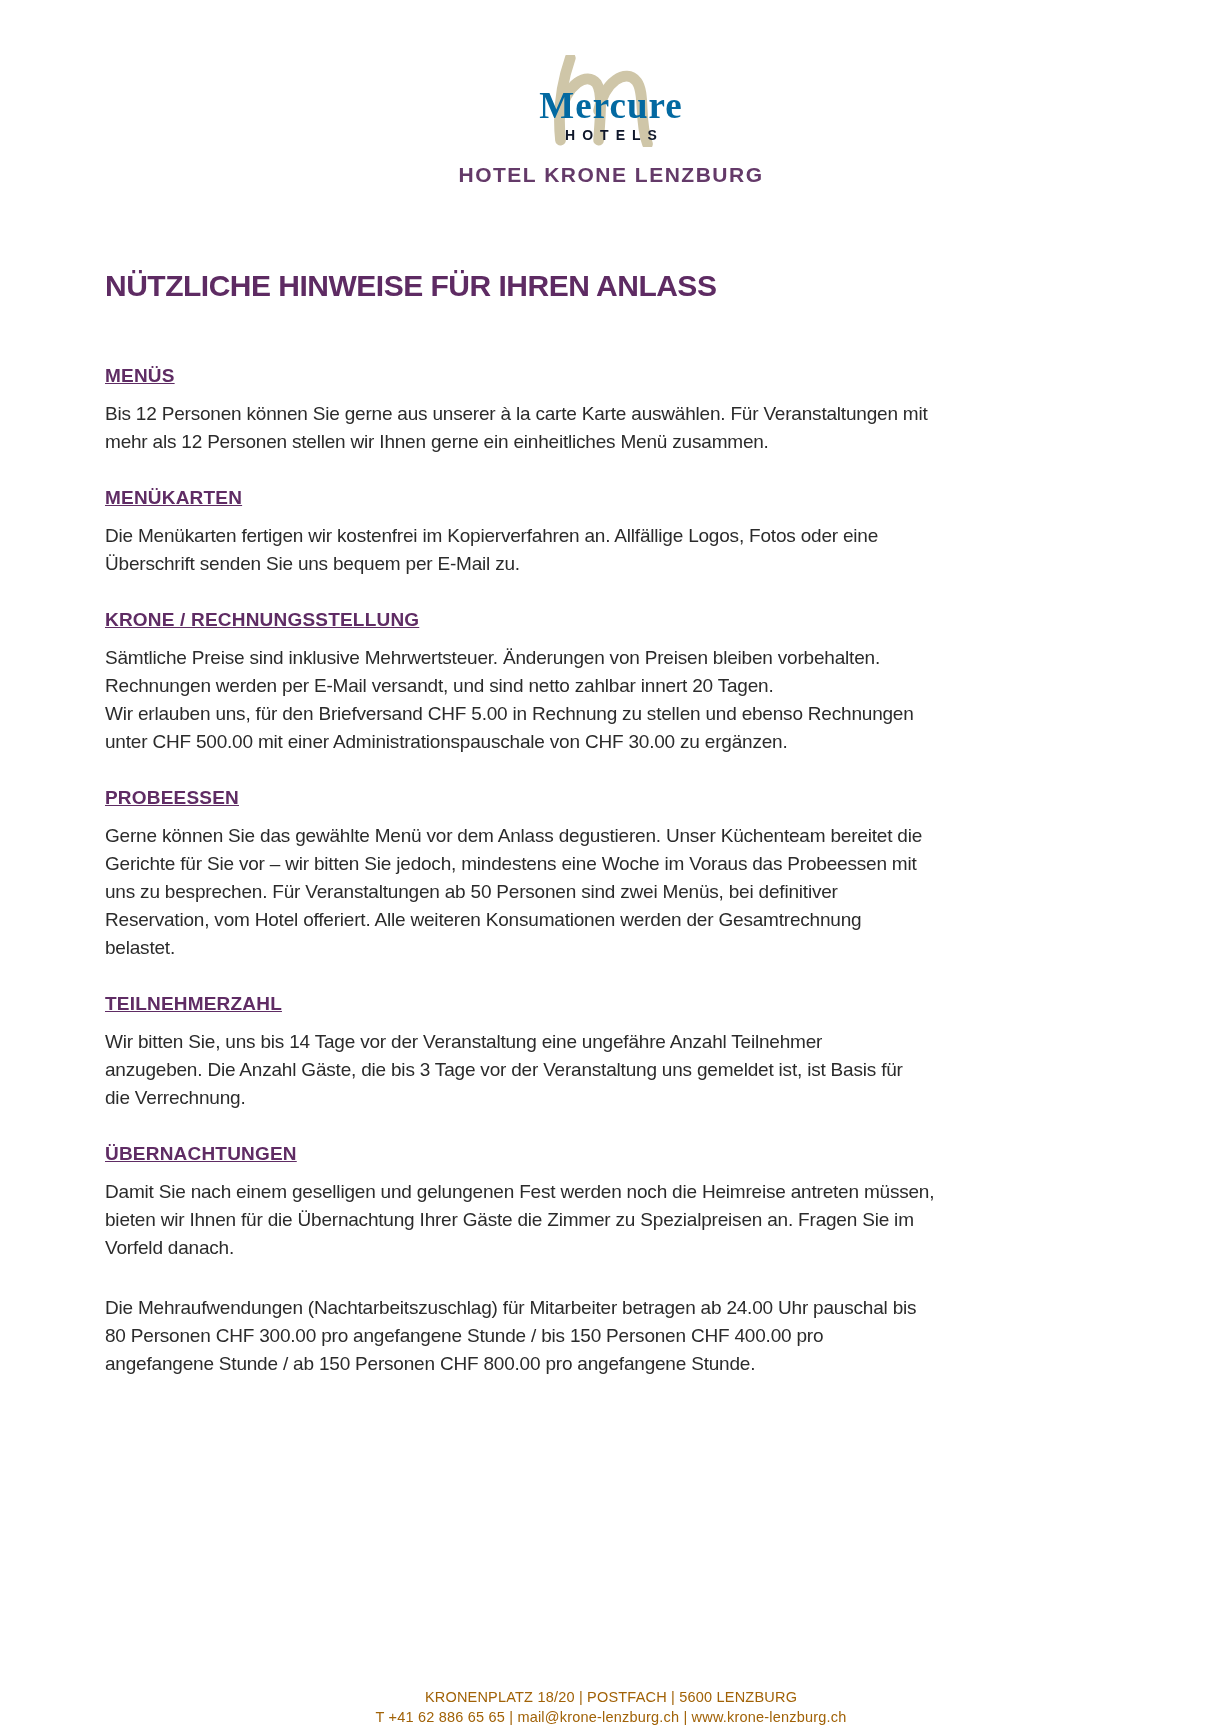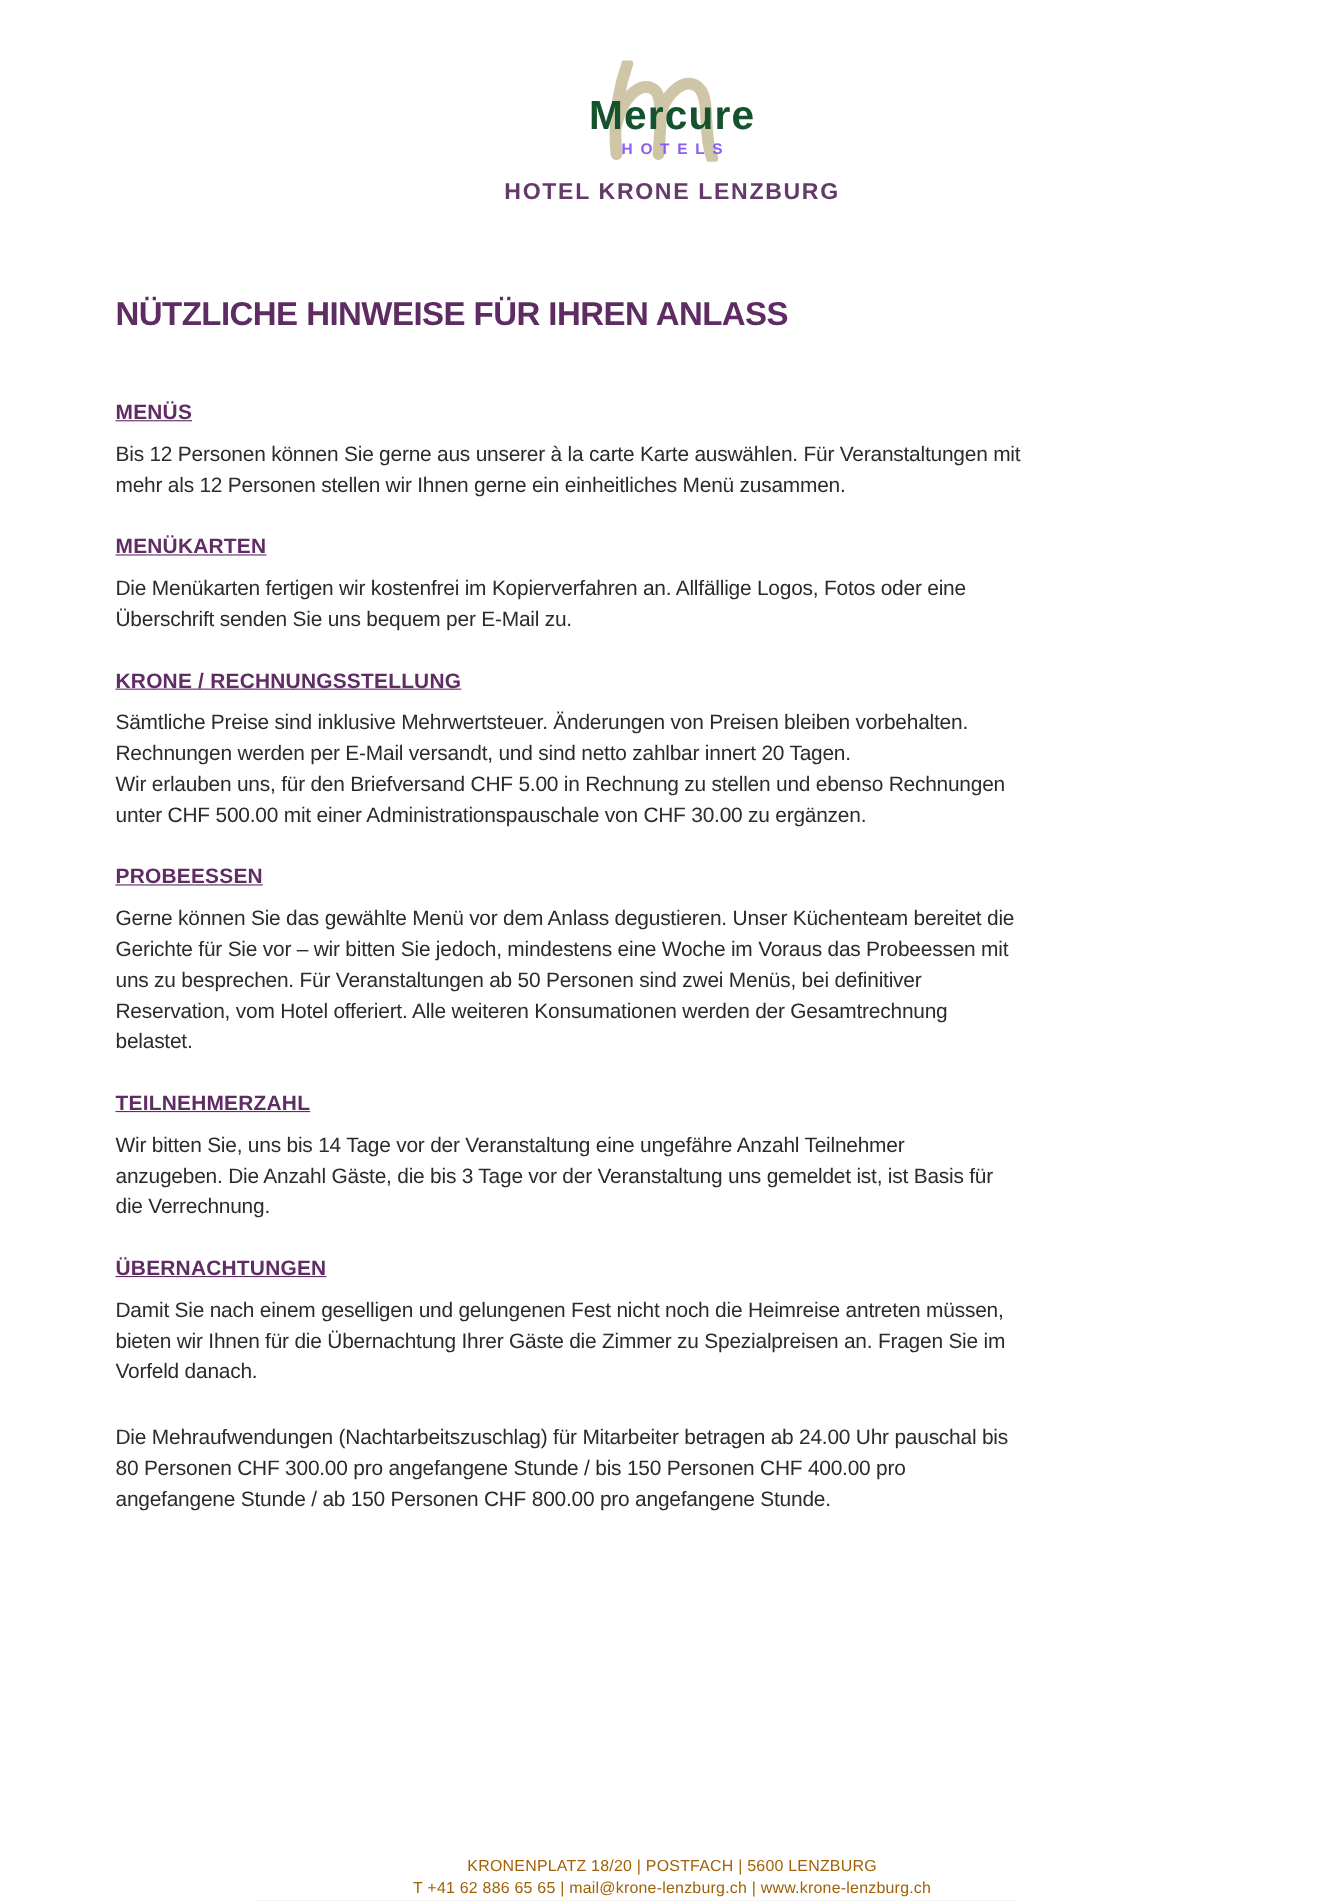--- a/index.html
+++ b/index.html
@@ -13,30 +13,30 @@
   }
   
   .logo-area { position:relative; height:205px; }
   .swoosh {
     position:absolute; top:55px; left:50%; margin-left:-71px;
     width:127px; height:92px;
   }
   .mercure-word {
     position:absolute; top:84px; left:0; right:0;
     text-align:center;
-    font-family:Liberation Sans, sans-serif;
+    font-family:Liberation Serif, serif;
     font-size:37px; font-weight:600;
-    color:#14532d; letter-spacing:1px;
+    color:#0369a1; letter-spacing:1px;
   }
   .mercure-hotels {
     position:absolute; top:127px; left:0; right:0;
     text-align:center;
     font-size:14px; font-weight:bold;
     letter-spacing:7px; text-indent:7px;
-    color:#8b5cf6;
+    color:#0f172a;
   }
   .hotel-name {
     position:absolute; top:163px; left:0; right:0;
     text-align:center;
     font-size:21px; font-weight:bold;
     letter-spacing:1.5px;
     color:#643a69;
   }
   
   .title {
@@ -123,21 +123,21 @@
 belastet.</p>
     </section>
     <section class="section">
       <h2>TEILNEHMERZAHL</h2>
       <p>Wir bitten Sie, uns bis 14 Tage vor der Veranstaltung eine ungefähre Anzahl Teilnehmer
 anzugeben. Die Anzahl Gäste, die bis 3 Tage vor der Veranstaltung uns gemeldet ist, ist Basis für
 die Verrechnung.</p>
     </section>
     <section class="section">
       <h2>ÜBERNACHTUNGEN</h2>
-      <p>Damit Sie nach einem geselligen und gelungenen Fest nicht noch die Heimreise antreten müssen,
+      <p>Damit Sie nach einem geselligen und gelungenen Fest werden noch die Heimreise antreten müssen,
 bieten wir Ihnen für die Übernachtung Ihrer Gäste die Zimmer zu Spezialpreisen an. Fragen Sie im
 Vorfeld danach.</p>
     </section>
     <section class="section">
       <p>Die Mehraufwendungen (Nachtarbeitszuschlag) für Mitarbeiter betragen ab 24.00 Uhr pauschal bis
 80 Personen CHF 300.00 pro angefangene Stunde / bis 150 Personen CHF 400.00 pro
 angefangene Stunde / ab 150 Personen CHF 800.00 pro angefangene Stunde.</p>
     </section>
   </main>
 

